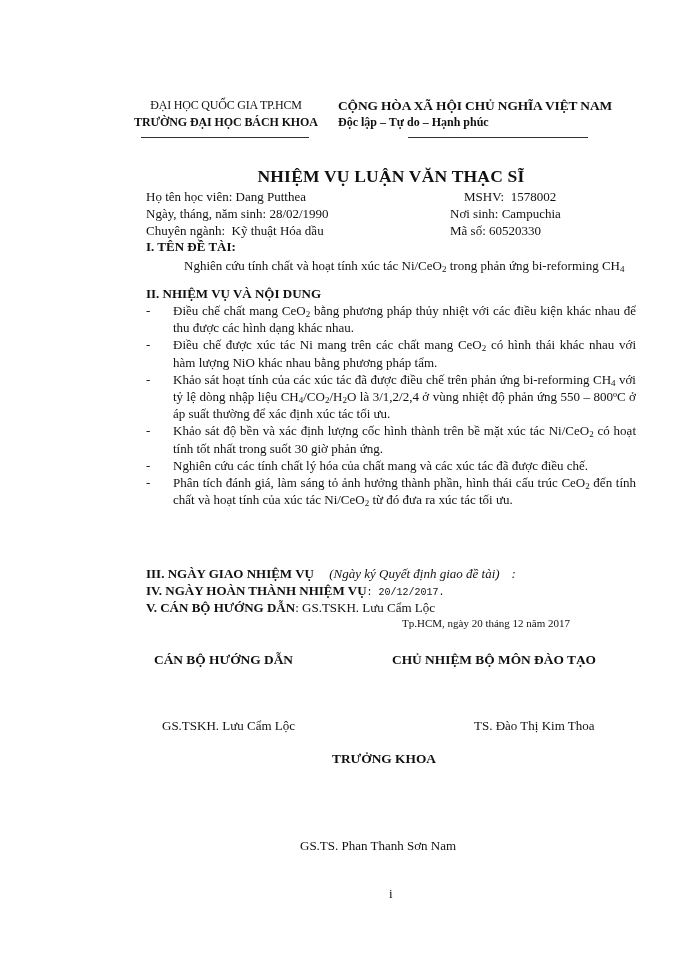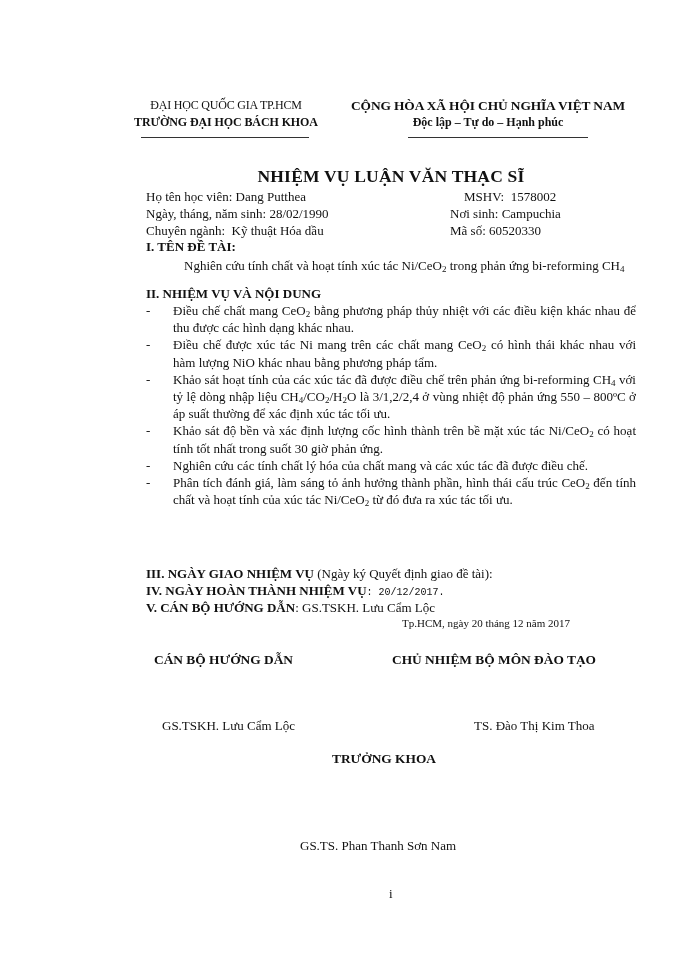--- a/index.html
+++ b/index.html
@@ -23,21 +23,21 @@
     }
     .abs { position: absolute; white-space: nowrap; }
 
     
     .hdr-left {
       position: absolute; left: 112px; top: 97px; width: 228px;
       text-align: center; font-size: 12px; line-height: 17px;
     }
     .hdr-right {
       position: absolute; left: 338px; top: 97px; width: 300px;
-      text-align: center; font-size: 13.4px; line-height: 17px;
+      font-size: 13.4px; line-height: 17px;
     }
     .hdr-left .l1 { font-weight: normal; letter-spacing: -0.2px; }
     .hdr-left .l2 { font-weight: bold; letter-spacing: -0.1px; }
     .hdr-right .l1 { font-weight: bold; letter-spacing: -0.1px; }
     .hdr-right .l2 { font-weight: bold; font-size: 12px; }
     .uline-left {
       position: absolute; left: 141px; top: 137px; width: 168px; height: 0;
       border-top: 1px solid #333;
     }
     .uline-right {
@@ -51,21 +51,21 @@
       text-align: center; font-size: 17.5px; font-weight: bold; letter-spacing: 0.2px;
     }
 
     
     .info { font-size: 13px; line-height: 17px; }
     .row { position: absolute; left: 146px; width: 490px; height: 17px; }
     .row .lft { position: absolute; left: 0; top: 0; }
     .row .rgt { position: absolute; left: 304px; top: 0; }
 
     .sec { font-weight: bold; font-size: 13px; }
-    .sec .it { font-weight: normal; }
+    .sec .it { font-style: italic; font-weight: normal; margin-left: 12px; }
     .sec .norm { font-weight: normal; font-family: Liberation Mono, monospace; font-size: 10px; }
 
     .para {
       position: absolute; left: 146px; width: 490px;
       font-size: 13px; line-height: 17.2px; text-align: justify;
     }
     .indent { text-indent: 38px; }
 
     .bullets { position: absolute; left: 146px; top: 302px; width: 490px; }
     .bullet {

